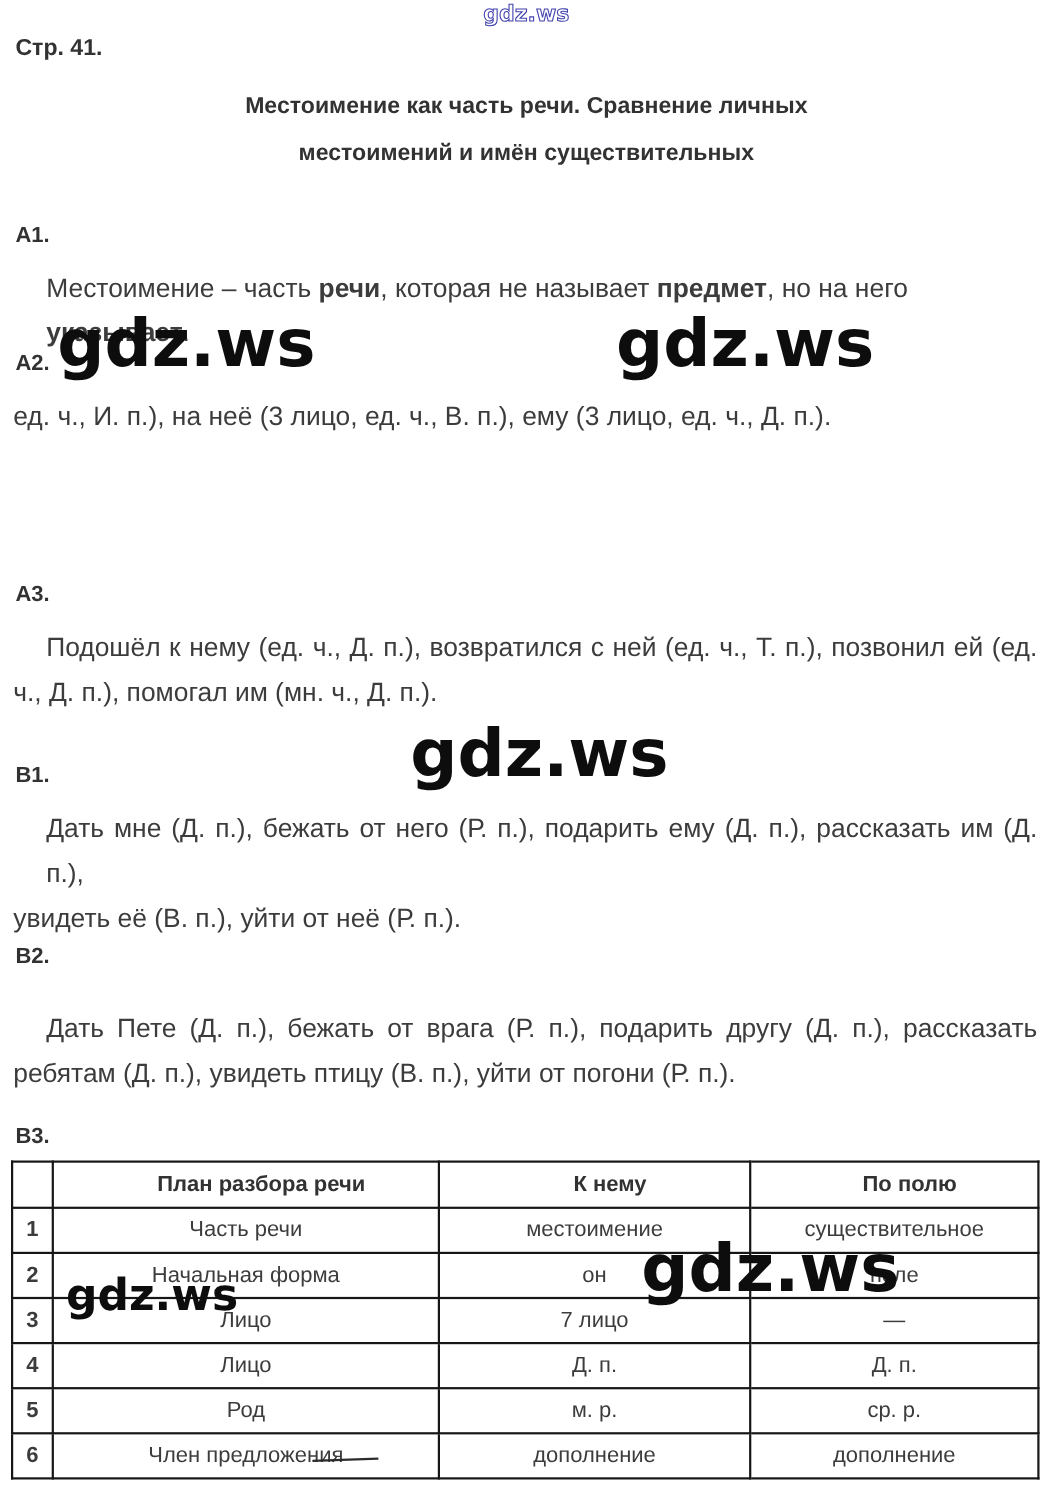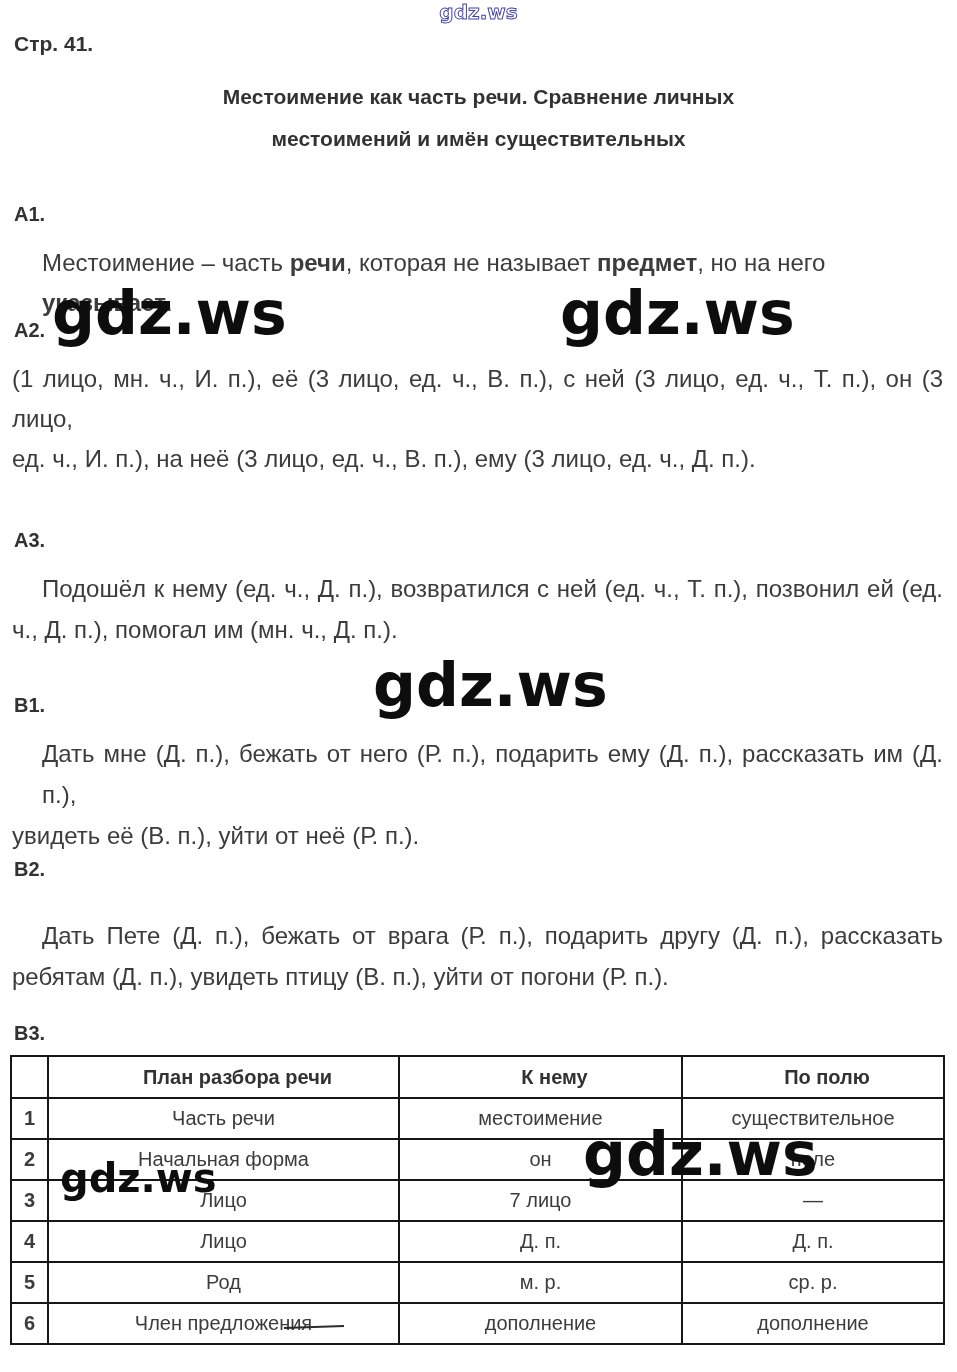--- a/index.html
+++ b/index.html
@@ -107,21 +107,20 @@
   <div class="tline">местоимений и имён существительных</div>
 </div>
 
 <div id="a1-label" class="sec-label">А1.</div>
 <div id="a1-par" class="par indent-par">
   <div class="pline indent"><span>Местоимение – часть </span><span style="font-weight: bold;">речи</span><span>, которая не называет </span><span style="font-weight: bold;">предмет</span><span>, но на него </span><span style="font-weight: bold;">указывает</span><span>.</span></div>
 </div>
 
 <div id="a2-label" class="sec-label">А2.</div>
 <div id="a2-par" class="par">
-    <div class="pline just">(1 лицо, мн. ч., И. п.), её (3 лицо, ед. ч., В. п.), с ней (3 лицо, ед. ч., Т. п.), он (3 лицо,</div>
     <div class="pline">ед. ч., И. п.), на неё (3 лицо, ед. ч., В. п.), ему (3 лицо, ед. ч., Д. п.).</div>
   </div>
 
 <div id="a3-label" class="sec-label">А3.</div>
 <div id="a3-par" class="par">
     <div class="pline indent just">Подошёл к нему (ед. ч., Д. п.), возвратился с ней (ед. ч., Т. п.), позвонил ей (ед.</div>
     <div class="pline">ч., Д. п.), помогал им (мн. ч., Д. п.).</div>
   </div>
 
 <div id="b1-label" class="sec-label">В1.</div>

